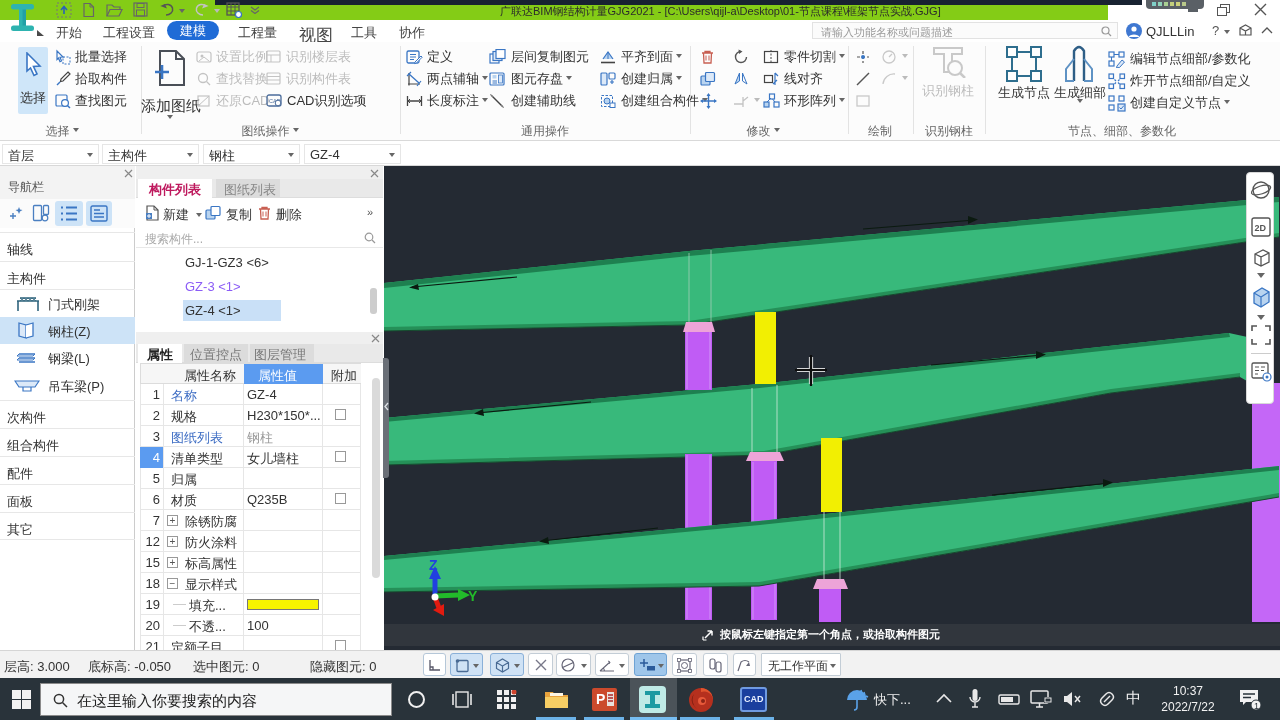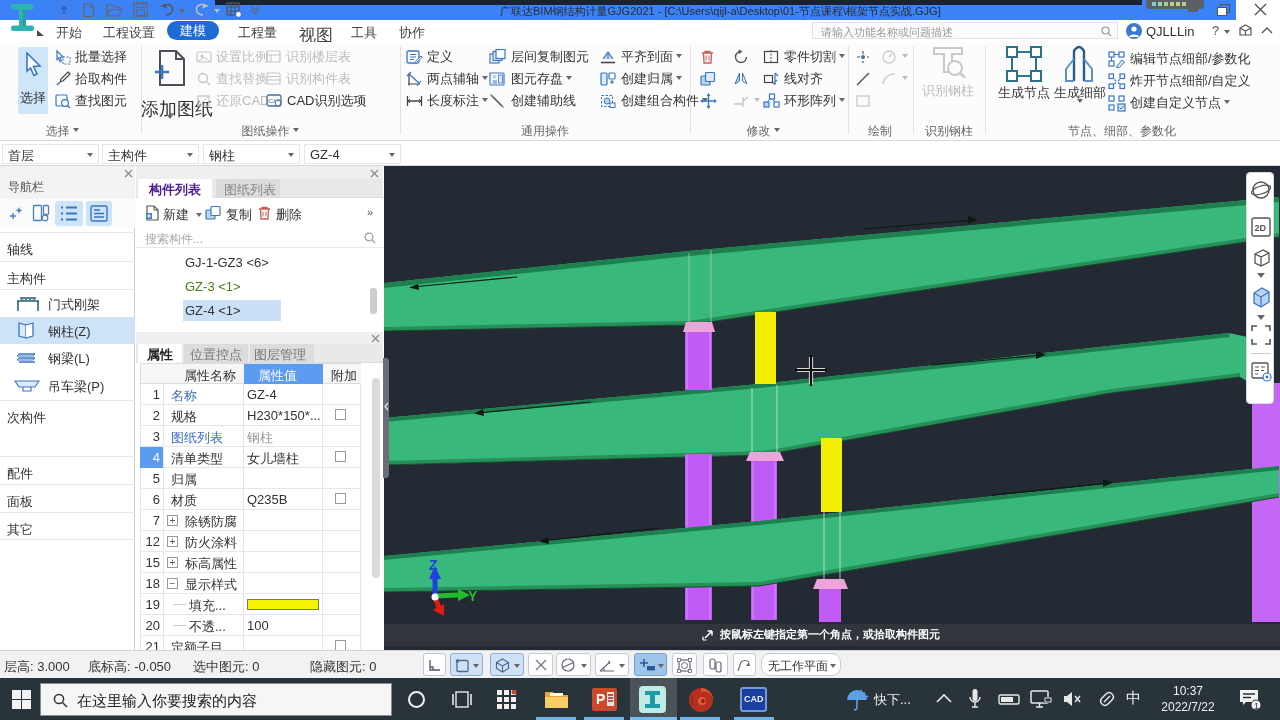--- a/index.html
+++ b/index.html
@@ -17,21 +17,21 @@
 .lb{left:31px}
 .lb2{left:45px}
 .lb3{left:49px}
 .vl{left:107px}
 .pr .cb{left:195px;top:4px;width:11px;height:11px;border:1px solid #999;background:#fff}
 .pr .pm{left:27px;top:5px;width:11px;height:11px;border:1px solid #999;font-size:10px;line-height:9px;text-align:center;color:#555}
 .pr .tl{left:33px;top:10px;width:13px;height:1px;background:#ccc}
 </style></head>
 <body>
 
-<div class="ab" id="titlebar" style="left:0;top:0;width:1236px;height:20px;background:#3b82f6">
+<div class="ab" id="titlebar" style="left:0;top:0;width:1108px;height:20px;background:#84cc16">
   <div class="ab" style="left:215px;top:0;width:927px;height:5px;background:#182231"></div>
   <div class="ab" style="left:1146px;top:0;width:58px;height:9px;background:#5a6066;border-radius:0 0 4px 4px"></div>
   <div class="ab" style="left:1152px;top:2px;width:4px;height:4px;background:#7fd0c8"></div>
   <div class="ab" style="left:1158px;top:2px;width:4px;height:4px;background:#8fd2b8"></div>
   <div class="ab" style="left:1164px;top:2px;width:4px;height:4px;background:#a9cf92"></div>
   <div class="ab" style="left:1170px;top:2px;width:4px;height:4px;background:#c3cf7c"></div>
   <div class="ab" style="left:1176px;top:2px;width:4px;height:4px;background:#ccd07a"></div>
   <div class="ab" style="left:1182px;top:2px;width:4px;height:4px;background:#b9c98a"></div>
   <div class="ab" style="left:1188px;top:9px;width:10px;height:3px;background:#5a6066"></div>
   <div class="t" style="left:500px;top:4px;font-size:11px;color:#2b2b2b">广联达BIM钢结构计量GJG2021 - [C:\Users\qijl-a\Desktop\01-节点课程\框架节点实战.GJG]</div>
@@ -152,21 +152,21 @@
         <circle cx="10" cy="10" r="3.4" fill="#fff" stroke="#3a76c4" stroke-width="1.2"></circle>
         <path d="M12.4,12.4 L15,15" stroke="#3a76c4" stroke-width="1.4"></path>
       </svg>查找图元</div>
 
   <div class="ab" style="left:150px;top:5px;width:38px;height:75px">
     <svg class="ab" style="left:2px;top:1px" width="36" height="42" viewBox="0 0 36 42">
         <path d="M8,3 L24,3 L32,11 L32,37 L8,37 Z" fill="none" stroke="#4a4f57" stroke-width="2"></path>
         <path d="M24,3 L24,11 L32,11" fill="none" stroke="#4a4f57" stroke-width="2"></path>
         <path d="M4,17 L4,31 M-3,24 L11,24" stroke="#3a76c4" stroke-width="2.6" transform="translate(6,0)"></path>
       </svg>
-    <div class="t" style="left:-9px;top:50px;font-size:18px;color:#333">添加图纸</div>
+    <div class="t" style="left:-9px;top:50px;font-size:15px;color:#333">添加图纸</div>
     <span class="car ab" style="left:14px;top:68px"></span>
   </div>
   <div class="ri gi" style="left:196px;top:5px"><svg class="ib" width="16" height="16" viewBox="0 0 16 16">
         <rect x="1" y="3" width="14" height="10" rx="2" fill="none" stroke="#c3c3c3" stroke-width="1.2"></rect>
         <circle cx="6" cy="7" r="1.5" fill="#c3c3c3"></circle>
         <path d="M3,12 L8,8 L13,12" stroke="#c3c3c3" fill="none"></path>
       </svg>设置比例</div>
   <div class="ri gi" style="left:196px;top:27px"><svg class="ib" width="16" height="16" viewBox="0 0 16 16">
         <circle cx="7" cy="7" r="4.5" fill="none" stroke="#c3c3c3" stroke-width="1.3"></circle>
         <path d="M10.5,10.5 L14,14" stroke="#c3c3c3" stroke-width="1.3"></path>
@@ -437,39 +437,42 @@
   <div class="ab" style="left:0;top:206px;width:135px;height:28px">
       <svg class="ab" style="left:14px;top:7px" width="26" height="14" viewBox="0 0 26 14">
         <path d="M1,2 L25,2 L21,8 L5,8 Z" fill="#dce9f8" stroke="#3a76c4" stroke-width="1.2"></path>
         <path d="M9,8 L9,12 L17,12 L17,8" fill="none" stroke="#3a76c4" stroke-width="1.2"></path>
       </svg>
       <span class="t" style="left:48px;top:6px;font-size:13px;color:#333">吊车梁(P)</span>
     </div>
   <div class="ab" style="left:0;top:234px;width:135px;height:28px;border-top:1px solid #e7e7e7">
       <span class="t" style="left:7px;top:8px;font-size:13px;color:#333">次构件</span>
     </div>
+  <div class="ab" style="left:0;top:262px;width:135px;height:28px;border-top:1px solid #e7e7e7">
+      <span class="t" style="left:7px;top:8px;font-size:13px;color:#333">组合构件</span>
+    </div>
   <div class="ab" style="left:0;top:290px;width:135px;height:28px;border-top:1px solid #e7e7e7">
       <span class="t" style="left:7px;top:8px;font-size:13px;color:#333">配件</span>
     </div>
   <div class="ab" style="left:0;top:318px;width:135px;height:28px;border-top:1px solid #e7e7e7">
       <span class="t" style="left:7px;top:8px;font-size:13px;color:#333">面板</span>
     </div>
   <div class="ab" style="left:0;top:346px;width:135px;height:28px;border-top:1px solid #e7e7e7;border-bottom:1px solid #e7e7e7">
       <span class="t" style="left:7px;top:8px;font-size:13px;color:#333">其它</span>
     </div>
 </div>
 
 <div class="ab" id="listp" style="left:136px;top:166px;width:247px;height:166px;background:#fff">
   <div class="ab" style="left:0;top:0;width:247px;height:13px;background:#efefef"></div>
   <svg class="ab" style="left:234px;top:3px" width="9" height="9" viewBox="0 0 9 9">
       <path d="M1,1 L8,8 M8,1 L1,8" stroke="#888" stroke-width="1.2"></path>
     </svg>
   <div class="ab" style="left:0;top:13px;width:247px;height:19px;background:#e9e9e9;border-bottom:1px solid #ddd"></div>
   <div class="ab" style="left:2px;top:13px;width:74px;height:19px;background:#fff">
-      <span class="t" style="left:11px;top:2px;font-size:13px;color:#4c1d95;font-weight:bold">构件列表</span>
+      <span class="t" style="left:11px;top:2px;font-size:13px;color:#be185d;font-weight:bold">构件列表</span>
     </div>
   <div class="ab" style="left:80px;top:13px;width:64px;height:19px;background:#dcdcdc"></div>
     <div class="t" style="left:88px;top:15px;font-size:13px;color:#888">图纸列表</div>
   <svg class="ab" style="left:9px;top:39px" width="15" height="16" viewBox="0 0 15 16">
       <path d="M2,1 L9,1 L13,5 L13,15 L2,15 Z" fill="none" stroke="#555" stroke-width="1.2"></path>
       <path d="M9,1 L9,5 L13,5" fill="none" stroke="#555"></path>
       <rect x="1" y="8" width="6" height="6" fill="#4a7fc1"></rect>
       <path d="M4,9 L4,13 M2,11 L6,11" stroke="#fff"></path>
     </svg>
   <div class="t" style="left:27px;top:40px;font-size:13px;color:#333">新建</div>
@@ -486,21 +489,21 @@
   <div class="t" style="left:140px;top:40px;font-size:13px;color:#333">删除</div>
   <div class="t" style="left:231px;top:40px;font-size:11px;color:#555">»</div>
   <div class="ab" style="left:0;top:62px;width:247px;height:20px;border-bottom:1px solid #e8e8e8">
       <span class="t" style="left:9px;top:3px;font-size:12px;color:#aaa">搜索构件...</span>
       <svg class="ab" style="left:228px;top:4px" width="12" height="12" viewBox="0 0 12 12">
         <circle cx="5" cy="5" r="3.8" fill="none" stroke="#999" stroke-width="1.2"></circle>
         <path d="M8,8 L11,11" stroke="#999" stroke-width="1.2"></path>
       </svg>
     </div>
   <div class="t" style="left:49px;top:89px;font-size:13px;color:#333">GJ-1-GZ3 &lt;6&gt;</div>
-  <div class="t" style="left:49px;top:113px;font-size:13px;color:#4d7c0f">GZ-3 &lt;1&gt;</div>
+  <div class="t" style="left:49px;top:113px;font-size:13px;color:#8b5cf6">GZ-3 &lt;1&gt;</div>
   <div class="ab" style="left:47px;top:134px;width:98px;height:21px;background:#c9e0f7"></div>
   <div class="t" style="left:49px;top:137px;font-size:13px;color:#333">GZ-4 &lt;1&gt;</div>
   <div class="ab" style="left:234px;top:122px;width:7px;height:26px;background:#cdcdcd;border-radius:3px"></div>
 </div>
 
 <div class="ab" id="propp" style="left:136px;top:332px;width:247px;height:318px;background:#fff;overflow:hidden">
   <div class="ab" style="left:0;top:0;width:247px;height:12px;background:#efefef"></div>
   <svg class="ab" style="left:235px;top:2px" width="9" height="9" viewBox="0 0 9 9">
       <path d="M1,1 L8,8 M8,1 L1,8" stroke="#888" stroke-width="1.2"></path>
     </svg>
@@ -786,21 +789,21 @@
         <rect x="2" y="1" width="5" height="10" rx="2" fill="none" stroke="#667" stroke-width="1.2"></rect>
         <rect x="8" y="4" width="5" height="10" rx="2" fill="none" stroke="#667" stroke-width="1.2"></rect>
       </svg>
     </div>
   <div class="ab" style="left:733px;top:2px;width:23px;height:23px;background:#fff;border:1px solid #c3cdd6;border-radius:3px">
       <svg class="ab" style="left:3px;top:4px" width="15" height="14" viewBox="0 0 15 14">
         <path d="M1,13 L4,4 Q8,1 12,4" fill="none" stroke="#667" stroke-width="1.2"></path>
         <path d="M9,8 L12,4 L13,8" fill="#667"></path>
       </svg>
     </div>
-  <div class="ab" style="left:761px;top:2px;width:80px;height:23px;background:#fff;border:1px solid #c3cdd6;border-radius:9px">
+  <div class="ab" style="left:761px;top:2px;width:80px;height:23px;background:#fff;border:1px solid #c3cdd6;border-radius:1px">
       <span class="t" style="left:6px;top:4px;font-size:12px;color:#333">无工作平面</span>
       <span class="car ab" style="right:4px;top:10px"></span>
     </div>
 </div>
 
 <div class="ab" id="task" style="left:0;top:678px;width:1280px;height:42px;background:#29333a">
   <svg class="ab" style="left:12px;top:12px" width="19" height="19" viewBox="0 0 19 19">
       <rect x="0" y="0" width="9" height="9" fill="#f2f2f2"></rect>
       <rect x="10" y="0" width="9" height="9" fill="#f2f2f2"></rect>
       <rect x="0" y="10" width="9" height="9" fill="#f2f2f2"></rect>

